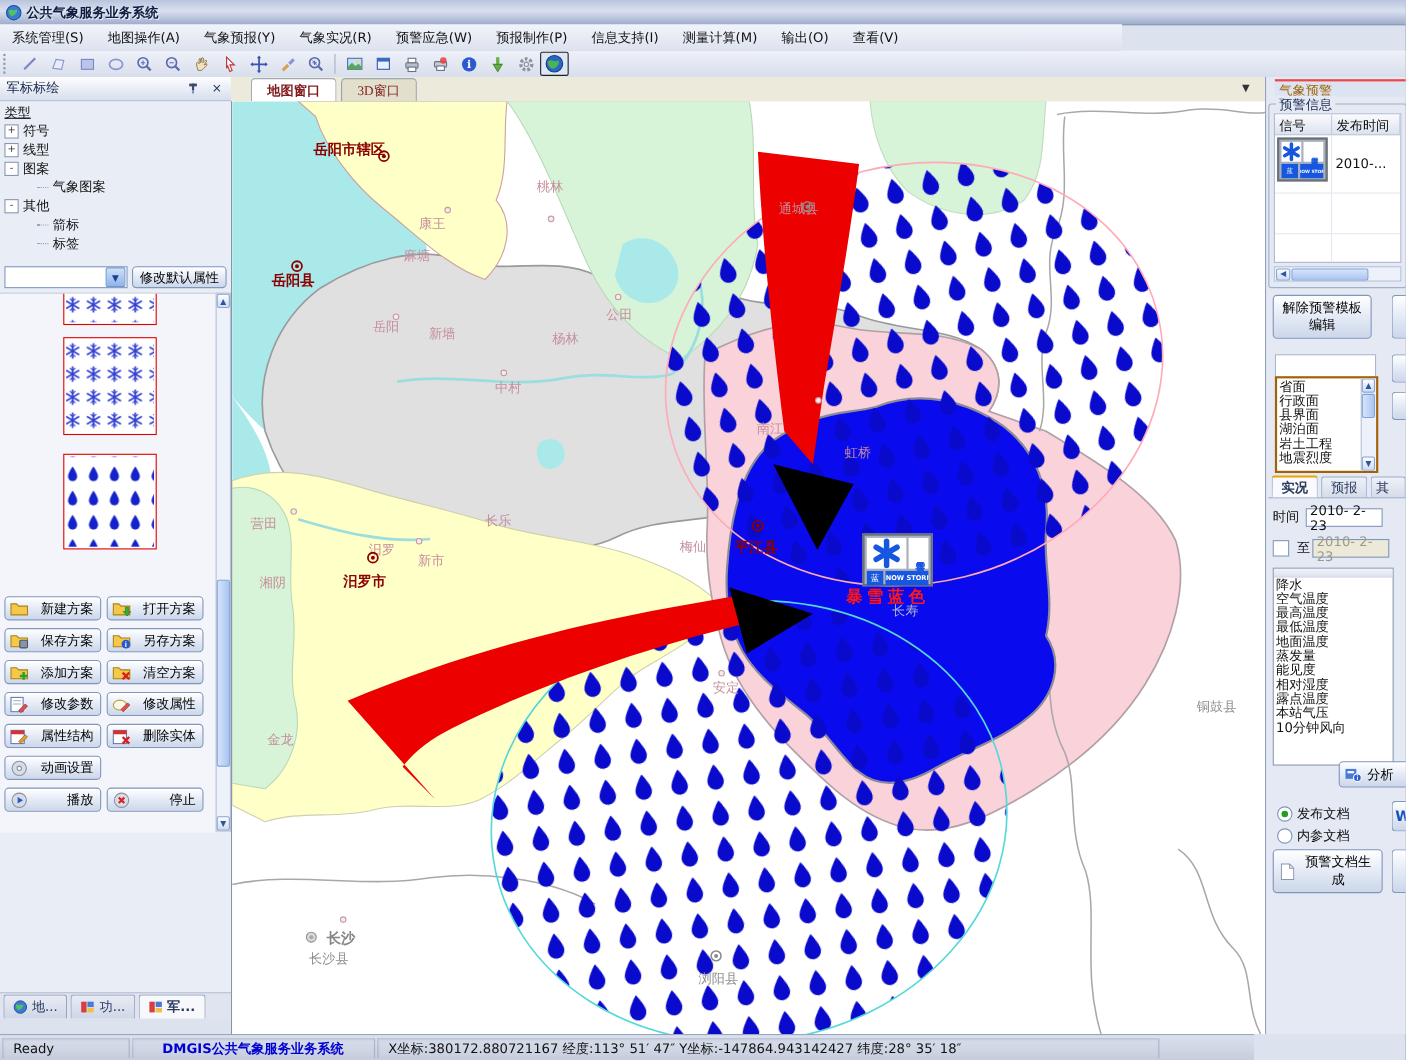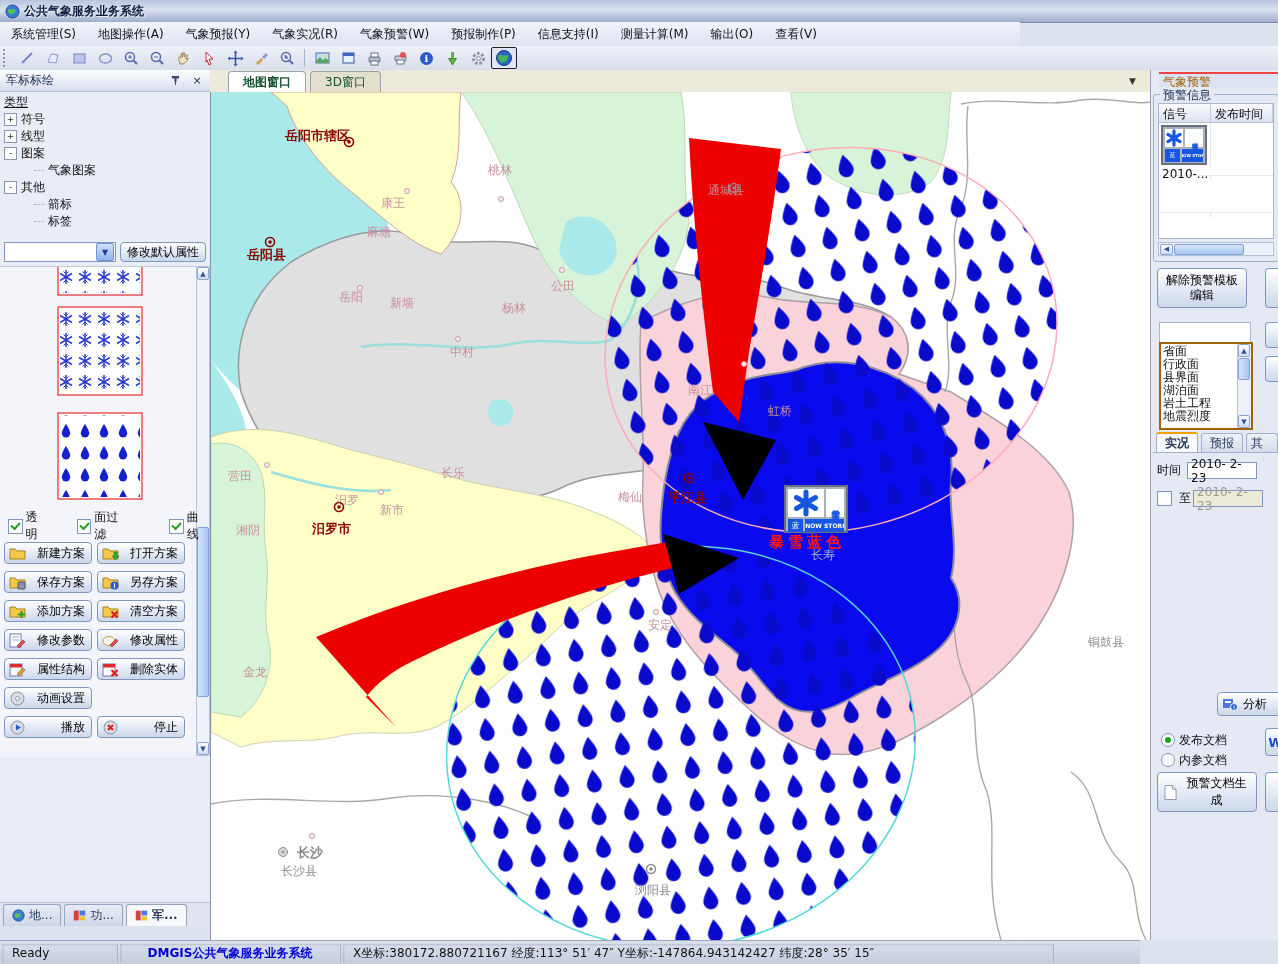--- a/index.html
+++ b/index.html
@@ -64,21 +64,21 @@
   .bico{width:17px;height:15px;flex:none;}
   
   .lp-tabs{position:absolute;left:0px;top:832px;width:210px;height:23px;display:flex;align-items:flex-end;background:#dfe4ee;border-top:1px solid #b9c0d4;}
   .lp-tab{height:21px;display:flex;align-items:center;padding:0 8px;border:1px solid #97a4c0;border-bottom:none;
     background:linear-gradient(#e7ebf4,#cfd7e7);border-radius:3px 3px 0 0;margin-left:3px;color:#2a3a5c;}
   .lp-tab.sel{background:#f6f8fc;font-weight:bold;}
   .lp-tab svg{margin-right:4px;}
   
   .maptabs{position:absolute;left:210px;top:70px;width:940px;height:22px;background:#eceadb;border-bottom:1px solid #9aa0ae;display:flex;align-items:flex-end;}
   .mtab{height:20px;padding:0 14px;display:flex;align-items:center;border:1px solid #9aa0ae;border-bottom:none;
-    background:#e2dfcd;border-radius:4px 4px 0 0;margin-left:4px;color:#14532d;}
+    background:#e2dfcd;border-radius:4px 4px 0 0;margin-left:4px;color:#7f1d1d;font-family:Liberation Serif, serif;}
   .mtab.sel{background:#fff;font-weight:bold;margin-left:18px;}
   .mt-drop{margin-left:auto;margin-right:14px;color:#333;font-size:9px;align-self:center;}
   .mapwrap{position:absolute;left:210px;top:92px;width:940px;height:848px;background:#fff;border-left:1px solid #8a94a8;overflow:hidden;}
   .mapsvg{position:absolute;left:0;top:0;}
   
   .lb-city{fill:#8b0000;font:bold 13px "DejaVu Sans","Liberation Sans",sans-serif;}
   .lb-town{fill:#c68f9c;font:12px "DejaVu Sans","Liberation Sans",sans-serif;}
   .lb-gray{fill:#8f8f8f;font:12px "DejaVu Sans","Liberation Sans",sans-serif;}
   .lb-graybold{fill:#868686;font:bold 13px "DejaVu Sans","Liberation Sans",sans-serif;}
   .lb-grayblue{fill:#a8b2c8;font:12px "DejaVu Sans","Liberation Sans",sans-serif;}
@@ -97,21 +97,21 @@
   .sign .en{grid-area:e;background:#1656e0;color:#fff;font-size:6px;font-weight:bold;display:flex;align-items:center;justify-content:center;white-space:nowrap;overflow:hidden;}
   .mapsign{position:absolute;left:573px;top:393px;width:64px;height:48px;}
   
   .rightpanel{position:absolute;left:1150px;top:70px;width:128px;height:870px;background:#e4e9f3;border-left:1px solid #93a1bd;box-sizing:border-box;}
   .rp-title{position:absolute;left:8px;top:2px;width:124px;height:16px;border-top:2px solid #ef4444;color:#a16207;padding-left:4px;box-sizing:border-box;background:#dde4f1;}
   .grp{position:absolute;border:1px solid #9fb0cc;border-radius:3px;}
   .grp .cap{position:absolute;left:6px;top:-8px;background:#e4e9f3;padding:0 3px;color:#1c2c52;}
   .wtable{position:absolute;left:4px;top:8px;right:4px;bottom:22px;background:#fff;border:1px solid #aab6cc;overflow:hidden;}
   .wth{display:flex;height:18px;background:linear-gradient(#fafbfd,#dbe2ef);border-bottom:1px solid #b6c0d4;}
   .wth div{padding:2px 4px;border-right:1px solid #c4cdde;box-sizing:border-box;}
-  .wrow{display:flex;border-bottom:1px solid #e4e8f0;flex-direction:column;}
+  .wrow{display:flex;border-bottom:1px solid #e4e8f0;}
   .wc1{width:52px;flex:none;border-right:1px solid #e4e8f0;padding:2px;box-sizing:border-box;}
   .wc2{flex:1;display:flex;align-items:center;padding-left:3px;}
   .hscroll{position:absolute;left:4px;bottom:5px;right:4px;height:14px;background:#edf1fa;border:1px solid #b6c2da;display:flex;align-items:center;box-sizing:border-box;}
   .harrow{width:13px;height:11px;background:linear-gradient(#fdfdfe,#cfdcf4);border:1px solid #8aa4ce;border-radius:2px;color:#2c55a0;font-size:7px;
     display:flex;align-items:center;justify-content:center;box-sizing:border-box;margin:0 1px;}
   .hthumb{width:70px;height:11px;background:linear-gradient(#d7e4fa,#a9c5f2);border:1px solid #7fa2d8;border-radius:2px;box-sizing:border-box;}
   .rp-bigbtn{position:absolute;left:6px;top:198px;width:90px;height:40px;flex-direction:column;justify-content:center;line-height:1.25;text-align:center;display:flex;}
   .preview{position:absolute;left:8px;top:252px;width:90px;height:20px;background:#fff;border:1px solid #aab6cc;}
   .layerlist{position:absolute;left:8px;top:272px;width:90px;height:84px;background:#ffffff;border:2px solid #a16207;overflow:hidden;}
   .layerlist .items{position:absolute;left:2px;top:1px;right:16px;}
@@ -156,21 +156,21 @@
     </svg>
     <span class="t">公共气象服务业务系统</span>
   </div>
 
   <div class="menubar">
 
   <span class="menu-item">系统管理(S)</span>
       <span class="menu-item">地图操作(A)</span>
       <span class="menu-item">气象预报(Y)</span>
       <span class="menu-item">气象实况(R)</span>
-      <span class="menu-item">气象预警(W)</span>
+      <span class="menu-item">预警应急(W)</span>
       <span class="menu-item">预报制作(P)</span>
       <span class="menu-item">信息支持(I)</span>
       <span class="menu-item">测量计算(M)</span>
       <span class="menu-item">输出(O)</span>
       <span class="menu-item">查看(V)</span>
     </div>
 
   <div class="toolbar">
     <span class="tgrip"></span>
     <span class="tico">
@@ -376,40 +376,20 @@
           <rect x="60" y="148" width="80" height="82" fill="url(#droppatsm)"></rect>
         </g>
       </svg>
     </div>
     <div class="vscroll">
       <span class="varrow" style="top:0;">▲</span>
       <span class="vthumb" style="top:260px;height:170px;"></span>
       <span class="varrow" style="bottom:0;">▼</span>
     </div>
 
-    <div class="checkrow">
-      <span class="chk">
-          <span class="bx">
-            <i></i>
-          </span>
-          <span>透明</span>
-        </span>
-      <span class="chk chk2">
-          <span class="bx">
-            <i></i>
-          </span>
-          <span>面过滤</span>
-        </span>
-      <span class="chk chk3">
-          <span class="bx">
-            <i></i>
-          </span>
-          <span>曲线</span>
-        </span>
-    </div>
 
     <div class="btnrows">
       <div class="btnrow">
         <button class="xpbtn act-btn">
             <svg class="bico" viewBox="0 0 17 15">
               <path d="M1,4 L1,13 L16,13 L16,5 L8,5 L6,3 L1,3Z" fill="#f6c84a" stroke="#a8831a"></path>
             </svg>
             <span>新建方案</span>
           </button>
         <button class="xpbtn act-btn">
@@ -754,20 +734,37 @@
       <span class="dfield">2010- 2-23</span>
     </div>
     <div class="timerow" style="top:420px;">
       <span class="chk" style="margin-left:0;margin-right:4px;">
           <span class="bx"></span>
         </span>
       <span style="width:14px;">至</span>
       <span class="dfield dis">2010- 2-23</span>
     </div>
 
+    <div class="elemlist">
+      <div class="hdr"></div>
+      <div>
+
+      <div class="li">降水</div>
+          <div class="li">空气温度</div>
+          <div class="li">最高温度</div>
+          <div class="li">最低温度</div>
+          <div class="li">地面温度</div>
+          <div class="li">蒸发量</div>
+          <div class="li">能见度</div>
+          <div class="li">相对湿度</div>
+          <div class="li">露点温度</div>
+          <div class="li">本站气压</div>
+          <div class="li">10分钟风向</div>
+        </div>
+    </div>
 
     <button class="xpbtn analyzebtn">
       <svg width="15" height="13" viewBox="0 0 15 13">
           <rect x="0" y="1" width="10" height="9" fill="#4a7ad8"></rect>
           <rect x="2" y="3" width="6" height="2" fill="#fff"></rect>
           <circle cx="11" cy="9" r="3.5" fill="#2a5ad0" stroke="#fff"></circle>
           <text x="11" y="11.4" text-anchor="middle" fill="#fff" font-size="6" font-weight="bold">i</text>
         </svg>
       <span>分析</span>
     </button>
@@ -792,16 +789,16 @@
           <path d="M9,1 L9,5 H13" fill="none" stroke="#8a96b0"></path>
         </svg>
       <span>预警文档生成</span>
     </button>
     <div class="edgebtn" style="top:702px;height:40px;"></div>
   </div>
 
   <div class="statusbar">
     <div class="sseg s1">Ready</div>
     <div class="sseg s2 sb-app">DMGIS公共气象服务业务系统</div>
-    <div class="sseg s3">X坐标:380172.880721167  经度:113° 51′ 47″   Y坐标:-147864.943142427  纬度:28° 35′ 15″</div>
+    <div class="sseg s3">X坐标:380172.880721167  经度:113° 51′ 47″   Y坐标:-147864.943142427  纬度:28° 35′ 18″</div>
   </div>
 
 </div>
 
 </body></html>

